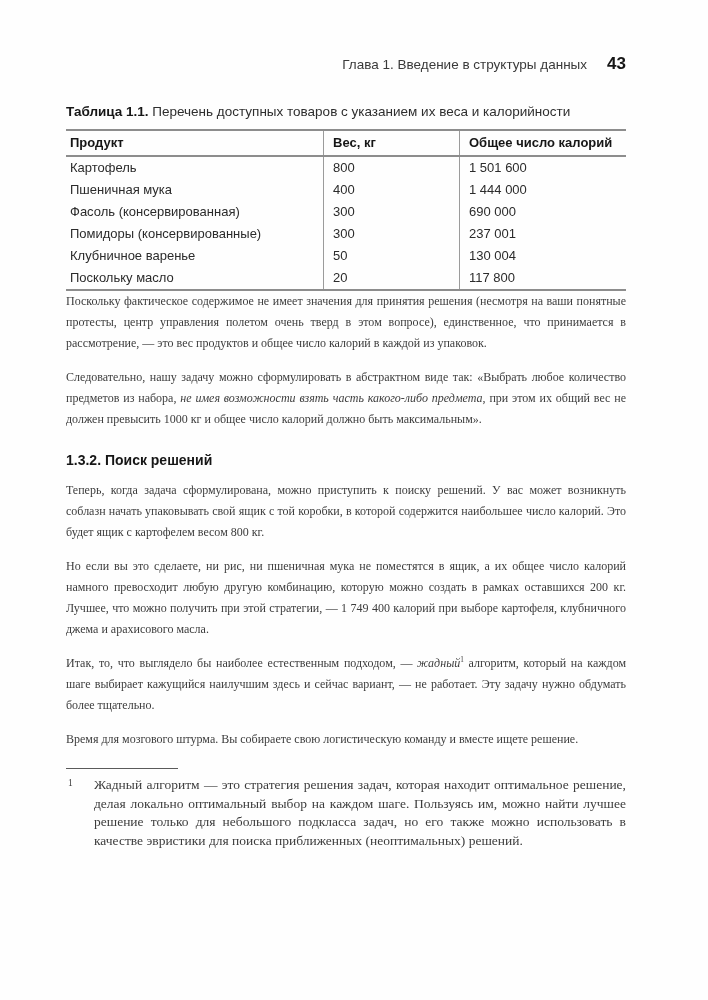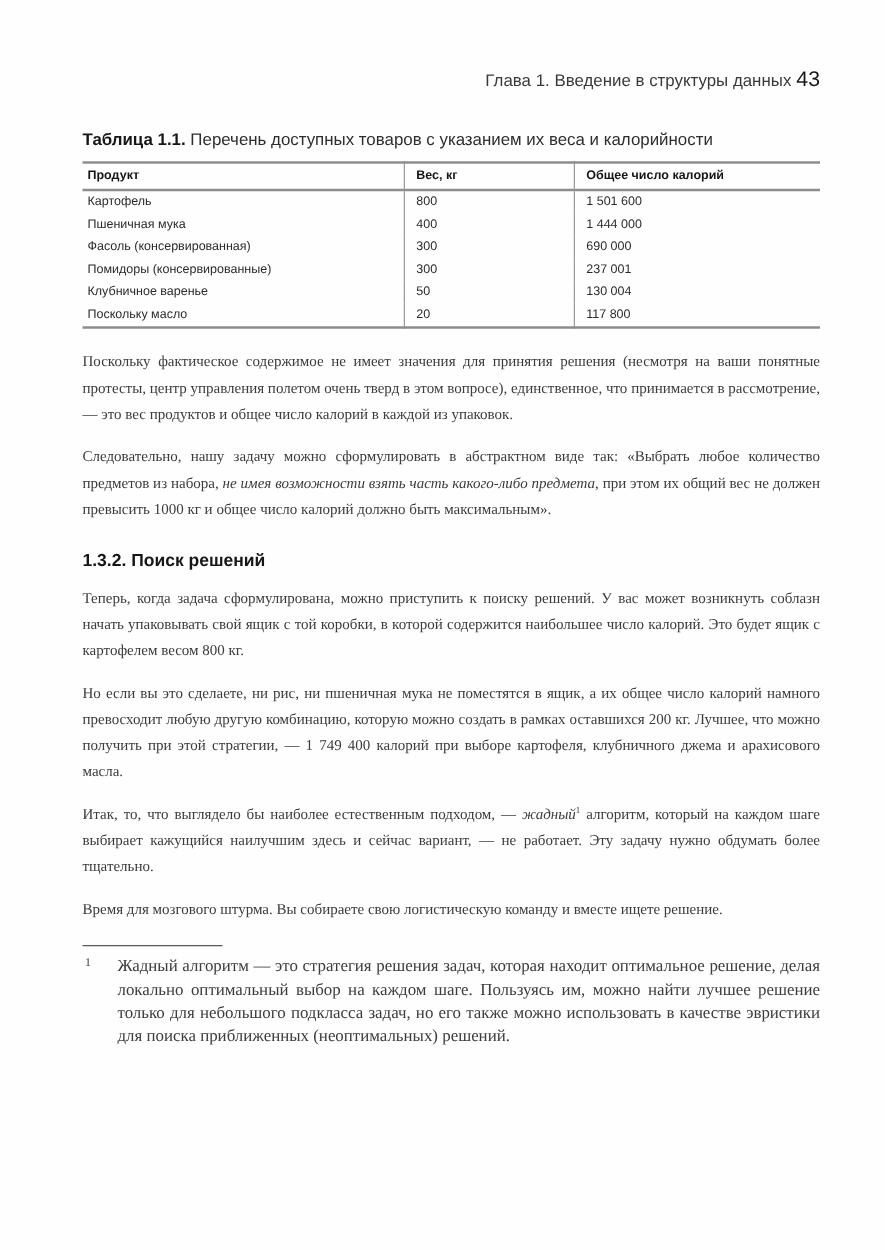--- a/index.html
+++ b/index.html
@@ -1,50 +1,49 @@
 <!DOCTYPE html>
 <html lang="ru"><head>
 <meta charset="utf-8">
 <style>
   html, body { margin: 0; padding: 0; background: #ffffff; }
   .page {
     width: 708px; height: 1000px;
     box-sizing: border-box;
-    padding: 54px 52px 0 66px;
+    padding: 54px 82px 0 66px;
     background: #fefefe;
     color: #3c3c3c;
     overflow: hidden;
     font-family: "Liberation Serif", serif;
   }
   
   .running-head {
     display: flex; justify-content: flex-end; align-items: baseline;
     font-family: "Liberation Sans", sans-serif;
     font-size: 13.5px; color: #3a3a3a;
     margin-bottom: 30px;
   }
   .page-num {
-    font-weight: normal; font-size: 17px; color: #161616;
-    margin-left: 4px;
+    font-weight: bold; font-size: 17px; color: #161616;
+    margin-left: 20px;
   }
   
   .table-caption {
     font-family: "Liberation Sans", sans-serif;
     font-size: 13.5px; color: #2e2e2e;
     margin-bottom: 10px;
   }
   .table-caption b { color: #161616; text-align: center; }
   
   table.products {
     width: 100%; border-collapse: collapse;
     border-top: 2px solid #8d8d8d;
     border-bottom: 2px solid #8d8d8d;
     font-family: "Liberation Sans", sans-serif;
-    font-size: 10px; color: #2b2b2b;
-    margin-bottom: 16px;
+    font-size: 13px; color: #2b2b2b;
   }
   table.products th {
     text-align: left; font-weight: bold; color: #161616;
     border-bottom: 2px solid #8d8d8d;
     padding: 4px 8px 5px 4px;
   }
   table.products td { padding: 3px 8px 4px 4px; }
   table.products th + th, table.products td + td {
     border-left: 1px solid #9b9b9b;
     padding-left: 9px;

